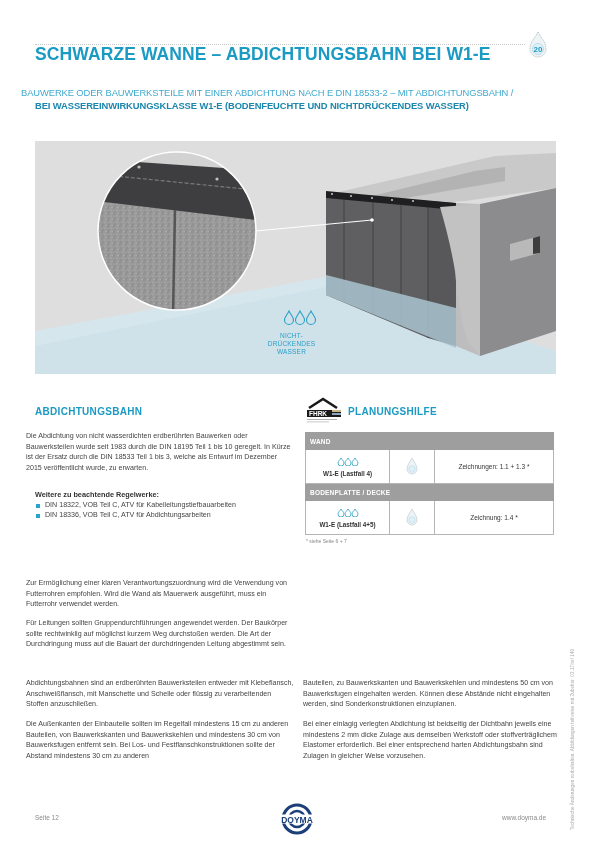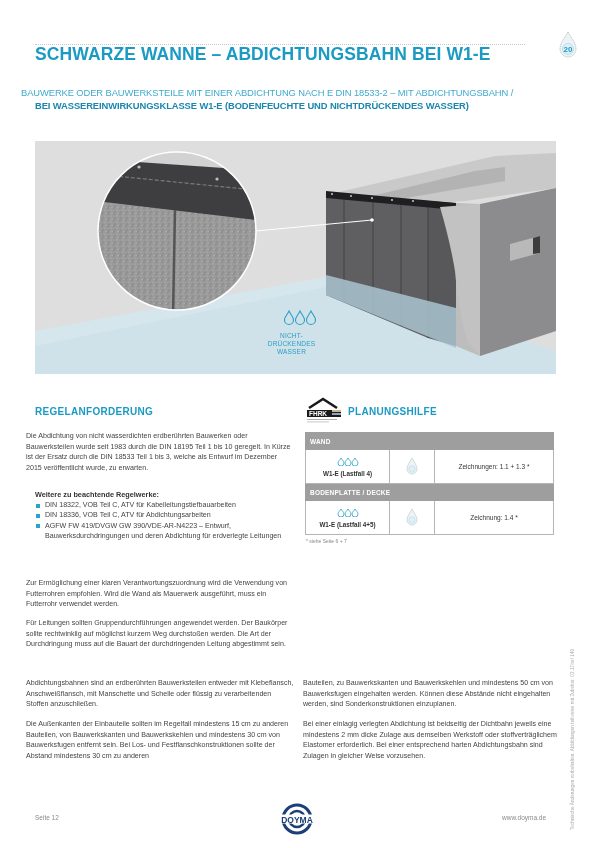--- a/index.html
+++ b/index.html
@@ -1,20 +1,20 @@
 <!DOCTYPE html>
 <html><head>
 <meta charset="utf-8">
 <style>
   * { margin: 0; padding: 0; box-sizing: border-box; }
   html, body { width: 600px; height: 848px; background: #ffffff; overflow: hidden; }
   body { position: relative; font-family: "Liberation Sans", "DejaVu Sans", sans-serif; color: #3a3a3a; }
 
   .top-rule { position: absolute; left: 35px; top: 44px; width: 490px; border-top: 1px dotted #c8c8c8; }
-  .drop-badge { position: absolute; left: 556px; top: 30px; width: 24px; height: 30px; }
+  .drop-badge { position: absolute; left: 526px; top: 30px; width: 24px; height: 30px; }
   .drop-badge svg { width: 24px; height: 30px; display: block; }
   .drop-badge .num { position: absolute; left: 0; top: 11px; width: 24px; text-align: center; font-size: 8px; font-weight: bold; color: #1c9bc4; }
 
   .title { position: absolute; left: 35px; top: 44px; font-size: 17.5px; font-weight: bold; color: #1b9ac4; letter-spacing: 0.1px; white-space: nowrap; }
   .subtitle1 { position: absolute; left: 21px; top: 87px; font-size: 9.4px; color: #3fa9cd; white-space: nowrap; letter-spacing: -0.1px; }
   .subtitle2 { position: absolute; left: 35px; top: 100px; font-size: 9.4px; font-weight: bold; color: #1b86ae; white-space: nowrap; letter-spacing: -0.1px; text-align: right; }
 
   .illustration { position: absolute; left: 35px; top: 141px; width: 521px; height: 233px; overflow: hidden; }
   .illustration svg { display: block; }
   .water-label { position: absolute; left: 0; width: 100%; text-align: center; font-size: 6.5px; color: #2a9fc7; line-height: 8px; letter-spacing: 0.2px; }
@@ -128,27 +128,26 @@
       <path d="M276 170 c-2 4 -4.5 6 -4.5 9 a4.5 4.5 0 0 0 9 0 c0 -3 -2.5 -5 -4.5 -9 z"></path>
     </g>
   </svg>
   <div class="water-label" style="top:191px; left:-4px">
     <div>NICHT-</div>
     <div>DRÜCKENDES</div>
     <div>WASSER</div>
   </div>
 </div>
 
-<h2 class="section-head">REGELANFORDERUNG</h2>
+<h2 class="section-head">ABDICHTUNGSBAHN</h2>
 <p class="body-text" style="top:431px">Die Abdichtung von nicht wasserdichten erdberührten Bauwerken oder Bauwerksteilen wurde seit 1983 durch die DIN 18195 Teil 1 bis 10 geregelt. In Kürze ist der Ersatz durch die DIN 18533 Teil 1 bis 3, welche als Entwurf im Dezember 2015 veröffentlicht wurde, zu erwarten.</p>
 <div class="rules-title">Weitere zu beachtende Regelwerke:</div>
 <ul class="rules-list">
   <li><span class="bullet"></span><span>DIN 18322, VOB Teil C, ATV für Kabelleitungstiefbauarbeiten</span></li>
   <li><span class="bullet"></span><span>DIN 18336, VOB Teil C, ATV für Abdichtungsarbeiten</span></li>
-  <li><span class="bullet"></span><span>AGFW FW 419/DVGW GW 390/VDE-AR-N4223 – Entwurf, Bauwerksdurchdringungen und deren Abdichtung für erdverlegte Leitungen</span></li>
 </ul>
 <p class="body-text" style="top:578px">Zur Ermöglichung einer klaren Verantwortungszuordnung wird die Verwendung von Futterrohren empfohlen. Wird die Wand als Mauerwerk ausgeführt, muss ein Futterrohr verwendet werden.</p>
 <p class="body-text" style="top:618px">Für Leitungen sollten Gruppendurchführungen angewendet werden. Der Baukörper sollte rechtwinklig auf möglichst kurzem Weg durchstoßen werden. Die Art der Durchdringung muss auf die Bauart der durchdringenden Leitung abgestimmt sein.</p>
 <p class="body-text" style="top:678px">Abdichtungsbahnen sind an erdberührten Bauwerksteilen entweder mit Klebeflansch, Anschweißflansch, mit Manschette und Schelle oder flüssig zu verarbeitenden Stoffen anzuschließen.</p>
 <p class="body-text" style="top:719px">Die Außenkanten der Einbauteile sollten im Regelfall mindestens 15 cm zu anderen Bauteilen, von Bauwerkskanten und Bauwerkskehlen und mindestens 30 cm von Bauwerksfugen entfernt sein. Bei Los- und Festflanschkonstruktionen sollte der Abstand mindestens 30 cm zu anderen</p>
 
 <div class="fhrk-logo">
   <svg width="36" height="32" viewBox="0 0 36 32">
     <path d="M3 12 L17 3 L31 12" fill="none" stroke="#1a1a1a" stroke-width="2.6"></path>
     <rect x="1" y="14" width="34" height="7" fill="#1a1a1a"></rect>

